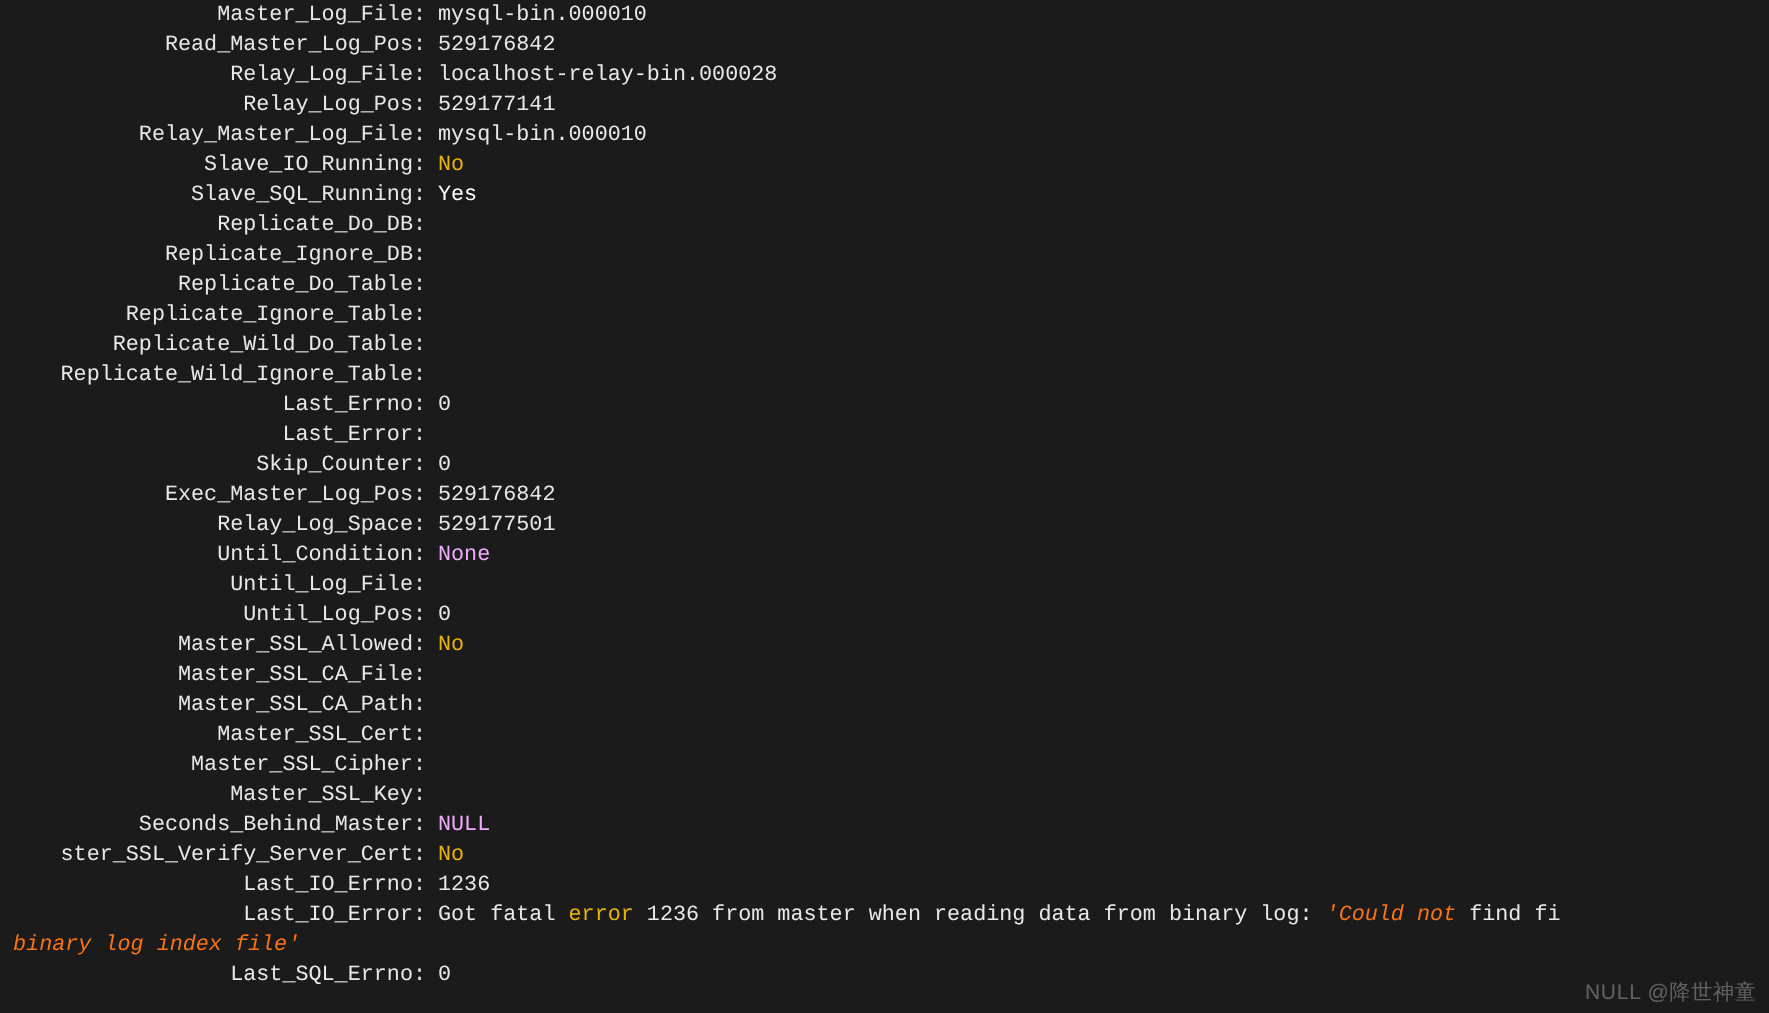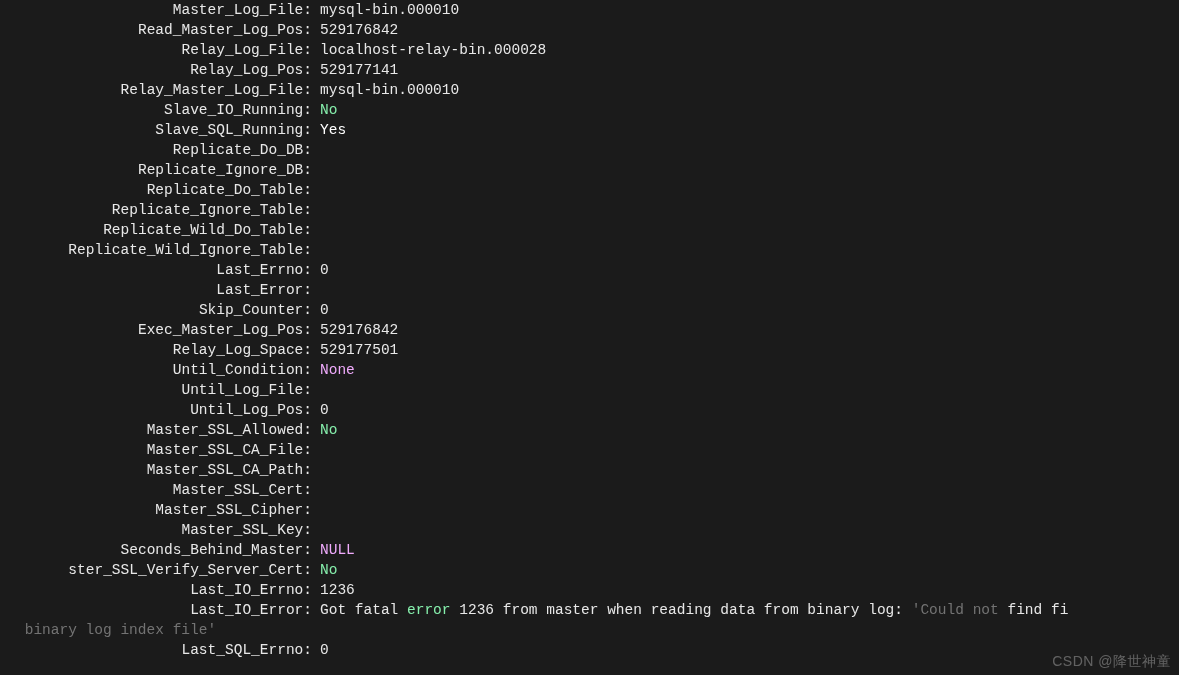--- a/index.html
+++ b/index.html
@@ -15,47 +15,46 @@
     position: relative;
   }
   .terminal {
     padding: 0;
     white-space: pre;
     line-height: 20px;
   }
   .row {
     display: flex;
     height: 20px;
-    padding-left: 28px;
   }
   .label {
     width: 284px;
     text-align: right;
     color: #e8e8e8;
   }
   .val {
     padding-left: 8px;
     color: #e8e8e8;
   }
-  .red   { color: #86efac; }
+  .red   { color: #eab308; }
   .green { color: #ffffff; }
   .magenta { color: #f0abfc; }
-  .yellow { color: #737373; }
+  .yellow { color: #f97316; font-style: italic; }
   .wrap-line {
-    padding-left: 16px;
+    padding-left: 0;
     height: 20px;
   }
   .watermark {
     position: absolute;
     right: 8px;
     bottom: 4px;
     color: rgba(230,230,230,0.35);
     font-family: sans-serif;
     font-size: 14px;
     letter-spacing: 0.5px;
   }
 </style>
 </head>
 <body>
 
 <div class="terminal" id="term"><div class="row"><span class="label">Master_Log_File:</span><span class="val">mysql-bin.000010</span></div><div class="row"><span class="label">Read_Master_Log_Pos:</span><span class="val">529176842</span></div><div class="row"><span class="label">Relay_Log_File:</span><span class="val">localhost-relay-bin.000028</span></div><div class="row"><span class="label">Relay_Log_Pos:</span><span class="val">529177141</span></div><div class="row"><span class="label">Relay_Master_Log_File:</span><span class="val">mysql-bin.000010</span></div><div class="row"><span class="label">Slave_IO_Running:</span><span class="val red">No</span></div><div class="row"><span class="label">Slave_SQL_Running:</span><span class="val green">Yes</span></div><div class="row"><span class="label">Replicate_Do_DB:</span><span class="val"></span></div><div class="row"><span class="label">Replicate_Ignore_DB:</span><span class="val"></span></div><div class="row"><span class="label">Replicate_Do_Table:</span><span class="val"></span></div><div class="row"><span class="label">Replicate_Ignore_Table:</span><span class="val"></span></div><div class="row"><span class="label">Replicate_Wild_Do_Table:</span><span class="val"></span></div><div class="row"><span class="label" style="width: 284px;">Replicate_Wild_Ignore_Table:</span><span class="val"></span></div><div class="row"><span class="label">Last_Errno:</span><span class="val">0</span></div><div class="row"><span class="label">Last_Error:</span><span class="val"></span></div><div class="row"><span class="label">Skip_Counter:</span><span class="val">0</span></div><div class="row"><span class="label">Exec_Master_Log_Pos:</span><span class="val">529176842</span></div><div class="row"><span class="label">Relay_Log_Space:</span><span class="val">529177501</span></div><div class="row"><span class="label">Until_Condition:</span><span class="val magenta">None</span></div><div class="row"><span class="label">Until_Log_File:</span><span class="val"></span></div><div class="row"><span class="label">Until_Log_Pos:</span><span class="val">0</span></div><div class="row"><span class="label">Master_SSL_Allowed:</span><span class="val red">No</span></div><div class="row"><span class="label">Master_SSL_CA_File:</span><span class="val"></span></div><div class="row"><span class="label">Master_SSL_CA_Path:</span><span class="val"></span></div><div class="row"><span class="label">Master_SSL_Cert:</span><span class="val"></span></div><div class="row"><span class="label">Master_SSL_Cipher:</span><span class="val"></span></div><div class="row"><span class="label">Master_SSL_Key:</span><span class="val"></span></div><div class="row"><span class="label">Seconds_Behind_Master:</span><span class="val magenta">NULL</span></div><div class="row"><span class="label" style="width: 284px;">ster_SSL_Verify_Server_Cert:</span><span class="val red">No</span></div><div class="row"><span class="label">Last_IO_Errno:</span><span class="val">1236</span></div><div class="row"><span class="label">Last_IO_Error:</span><span class="val"><span>Got fatal </span><span class="red">error</span><span> 1236 from master when reading data from binary log: </span><span class="yellow">'Could not</span><span> find fi</span></span></div><div class="wrap-line"><span class="yellow"> binary log index file'</span></div><div class="row"><span class="label">Last_SQL_Errno:</span><span class="val">0</span></div></div>
 
-<div class="watermark">CSDN @降世神童</div>
+<div class="watermark">NULL @降世神童</div>
 
 </body></html>

